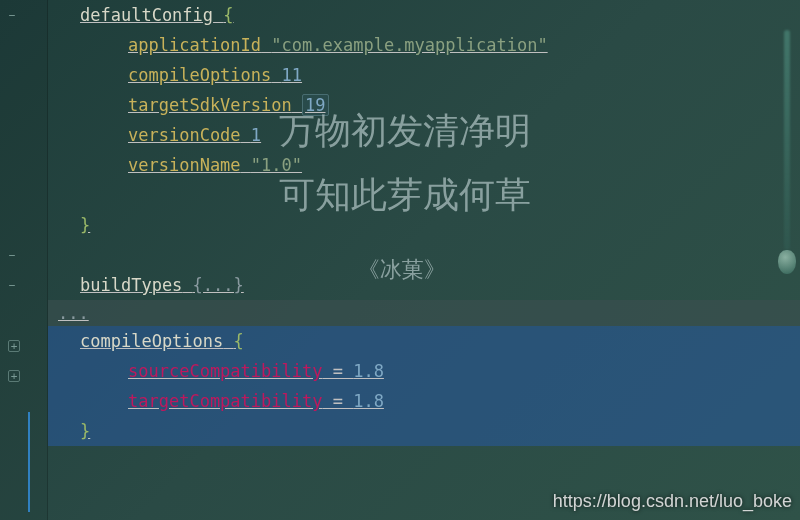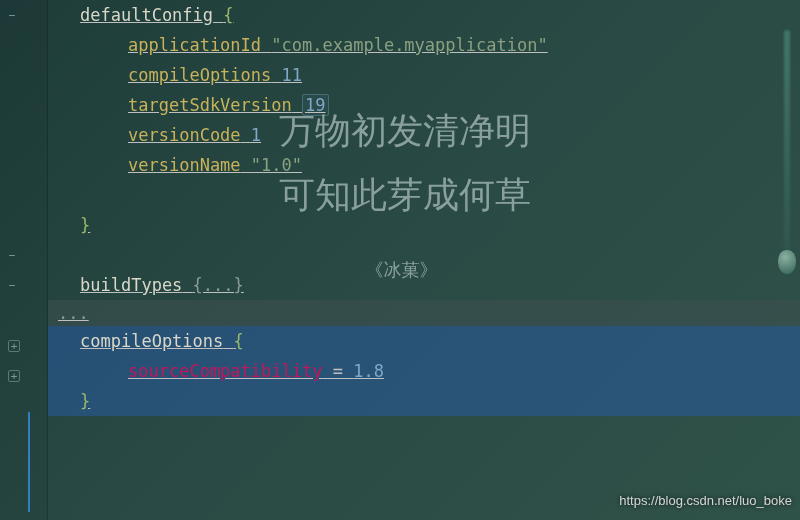--- a/index.html
+++ b/index.html
@@ -85,21 +85,21 @@
     color: rgba(170,190,190,0.75);
     font-family: "Microsoft YaHei", sans-serif;
     font-size: 36px;
     pointer-events: none;
     text-align: center;
   }
   .watermark {
     position: absolute;
     right: 8px;
     bottom: 4px;
-    font-size: 13px;
+    font-size: 18px;
     color: rgba(230,230,230,0.9);
     font-family: sans-serif;
     text-shadow: 0 0 4px rgba(0,0,0,0.8);
   }
   
   .drip {
     position: absolute;
     right: 10px; top: 30px;
     width: 6px; height: 220px;
     background: linear-gradient(180deg, rgba(100,180,160,0.4), rgba(60,120,110,0.2));
@@ -151,22 +151,23 @@
   <div class="code-line indent1"></div>
 
   <div class="code-line indent1"><span class="kw">buildTypes</span> <span class="fold-brace">{...}</span></div>
 
   <div class="ellipsis-block"><span class="fold-dots">...</span></div>
 
   <div class="code-line indent1 highlight"><span class="kw">compileOptions</span> <span class="brace">{</span></div>
 
   <div class="code-line indent2 highlight"><span class="prop2">sourceCompatibility</span><span> = </span><span class="num">1.8</span></div>
 
+  <div class="code-line indent2 highlight"><span class="prop2">targetCompatibility</span><span> = </span><span class="num">1.8</span></div>
 
   <div class="code-line indent1 highlight"><span class="brace">}</span></div>
 
 </div>
 
 <div class="overlay-poem" style="top:116px;">万物初发清净明</div>
 <div class="overlay-poem" style="top:180px;">可知此芽成何草</div>
-<div class="overlay-poem" style="top:255px;font-size:18px;">《冰菓》</div>
+<div class="overlay-poem" style="top:255px;font-size:22px;">《冰菓》</div>
 
 <div class="watermark">https://blog.csdn.net/luo_boke</div>
 
 </body></html>

